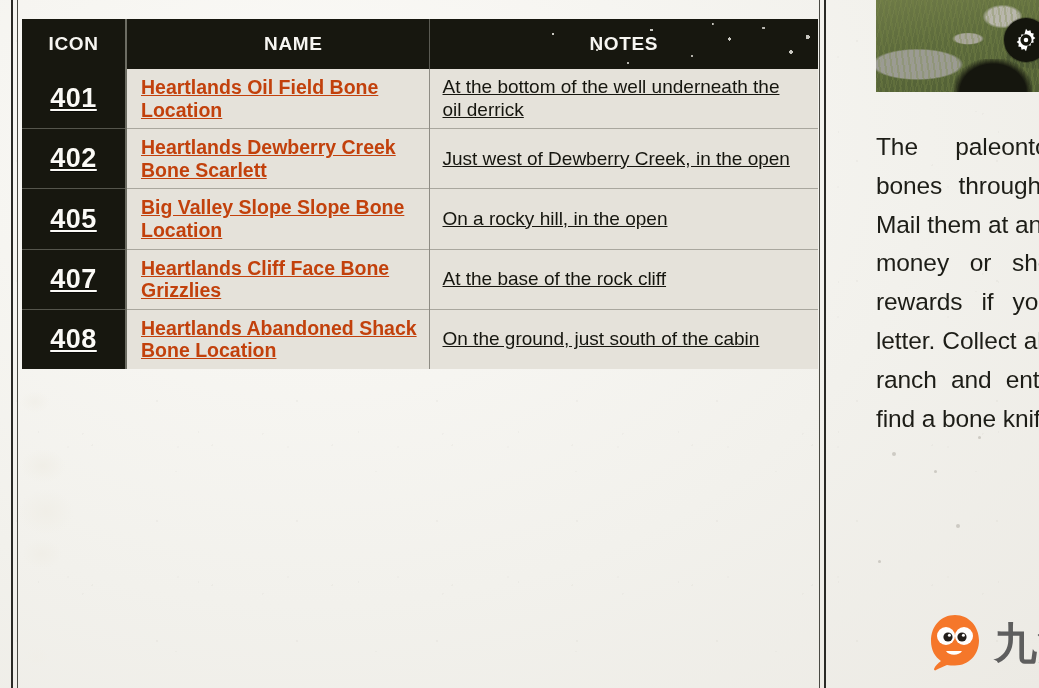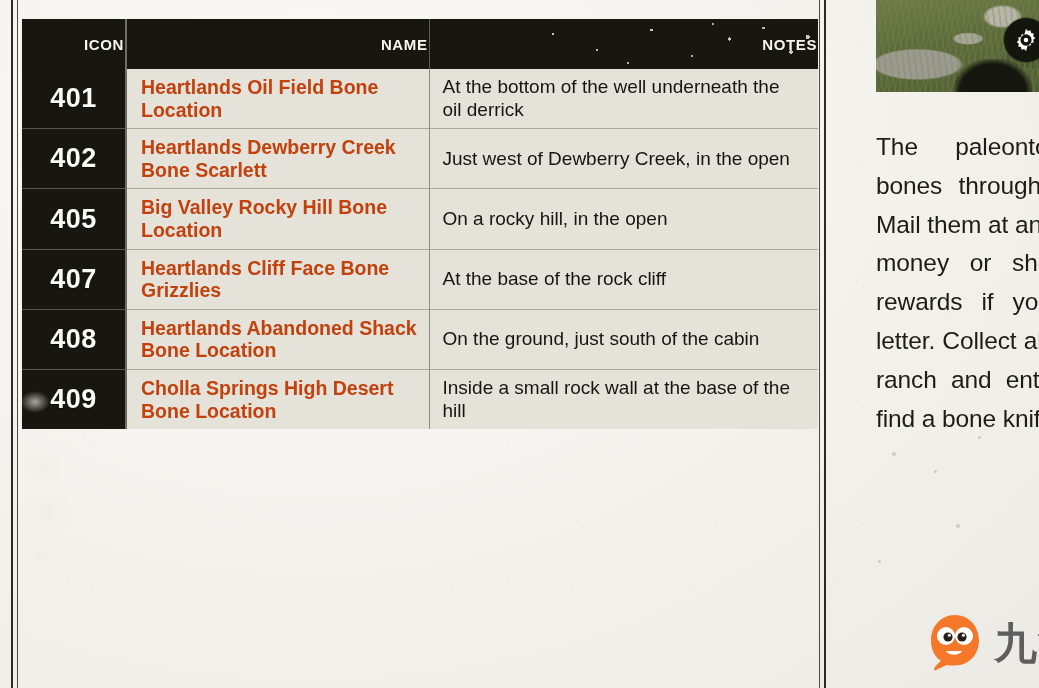--- a/index.html
+++ b/index.html
@@ -50,25 +50,25 @@
     border-collapse:collapse;
     table-layout:fixed;
   }
   #bone-table col.c-icon{width:104px;}
   #bone-table col.c-name{width:303px;}
   #bone-table col.c-notes{width:389px;}
 
   thead th{
     background:#17170f;
     color:#f7f6f2;
-    font-size:15px;
+    font-size:19px;
     font-weight:bold;
     letter-spacing:.6px;
     height:48px;
-    text-align:right;
+    text-align:center;
     vertical-align:middle;
     border:0;
     position:relative;
   }
   thead th.th-icon{border-right:2px solid #6d6d63;}
   thead th.th-name{border-right:1px solid #5a5a52;padding-left:32px;}
 
   
   .grunge{
     position:absolute;right:0;top:0;width:340px;height:100%;
@@ -92,20 +92,21 @@
       radial-gradient(ellipse at 50% 52%, #ffffff 0 2.5px, transparent 3px),
       radial-gradient(circle at 44% 30%, #e4e2db 0 1.2px, transparent 1.4px),
       radial-gradient(circle at 58% 74%, #e4e2db 0 1.4px, transparent 1.6px),
       radial-gradient(circle at 50% 88%, #cfccc4 0 1px, transparent 1.2px);
   }
 
   tbody td{
     vertical-align:middle;
     border-top:1px solid #a9a79e;
     padding:0;
+    text-decoration:underline;
   }
   tbody tr:first-child td{border-top:0;}
 
   td.icon-cell{
     background:#17170f;
     color:#fbfaf6;
     font-size:27px;
     font-weight:bold;
     text-align:center;
     letter-spacing:.5px;
@@ -244,37 +245,32 @@
           <td class="name-cell">Heartlands Oil Field Bone Location</td>
           <td class="notes-cell">At the bottom of the well underneath the oil derrick</td>
         </tr>
         <tr>
           <td class="icon-cell">402</td>
           <td class="name-cell">Heartlands Dewberry Creek Bone Scarlett</td>
           <td class="notes-cell">Just west of Dewberry Creek, in the open</td>
         </tr>
         <tr>
           <td class="icon-cell">405</td>
-          <td class="name-cell">Big Valley Rocky Hill Bone Location</td>
+          <td class="name-cell">Big Valley Slope Slope Bone Location</td>
           <td class="notes-cell">On a rocky hill, in the open</td>
         </tr>
         <tr>
           <td class="icon-cell">407</td>
           <td class="name-cell">Heartlands Cliff Face Bone Grizzlies</td>
           <td class="notes-cell">At the base of the rock cliff</td>
         </tr>
         <tr>
           <td class="icon-cell">408</td>
           <td class="name-cell">Heartlands Abandoned Shack Bone Location</td>
           <td class="notes-cell">On the ground, just south of the cabin</td>
-        </tr>
-        <tr>
-          <td class="icon-cell">409</td>
-          <td class="name-cell">Cholla Springs High Desert Bone Location</td>
-          <td class="notes-cell">Inside a small rock wall at the base of the hill</td>
         </tr>
       </tbody>
   </table>
 
   <div style="position:absolute;left:22px;top:19px;width:110px;height:669px;pointer-events:none;">
     <div class="scuff s1"></div>
     <div class="scuff s2"></div>
     <div class="scuff s3"></div>
     <div class="scuff s4"></div>
     <div class="scuff s5"></div>

